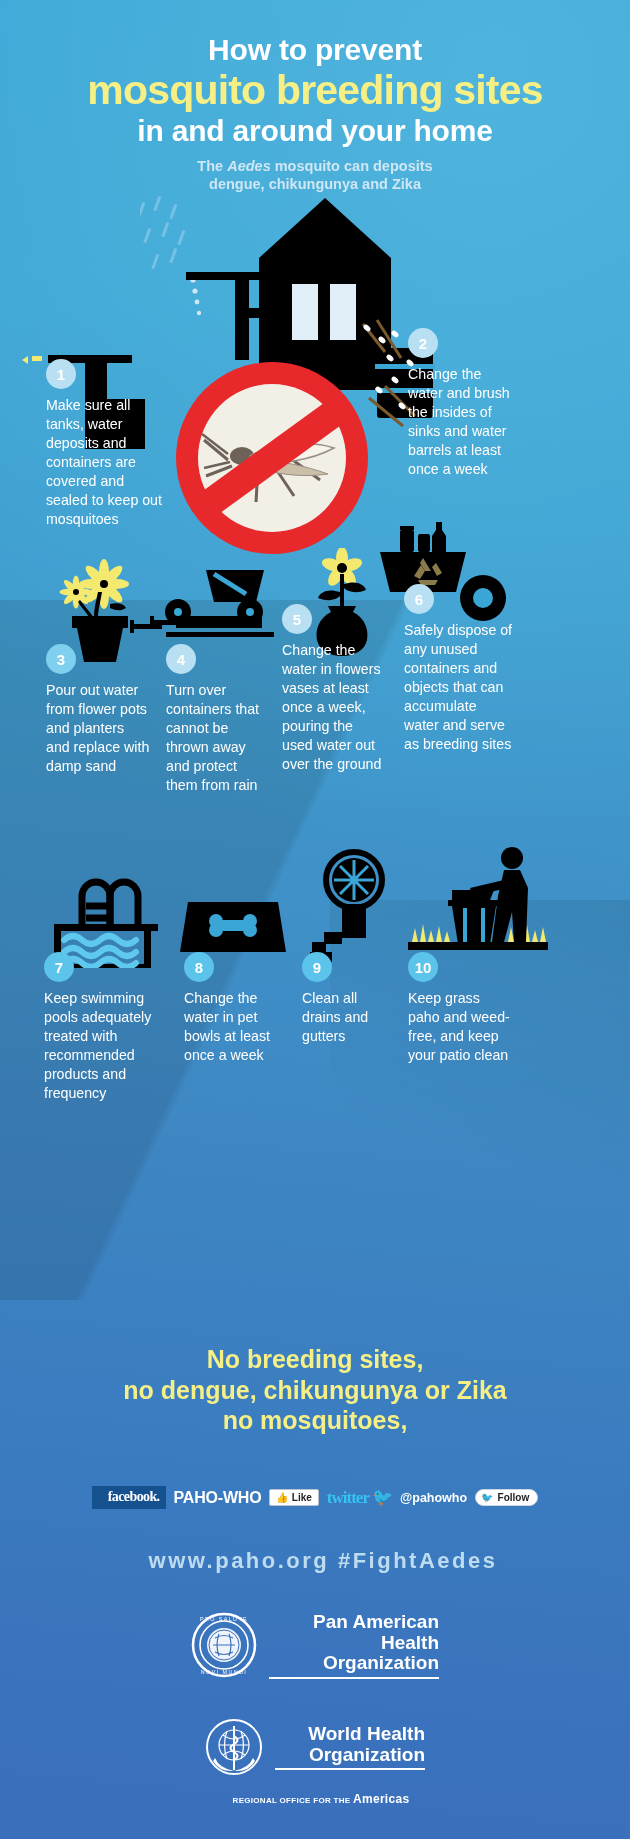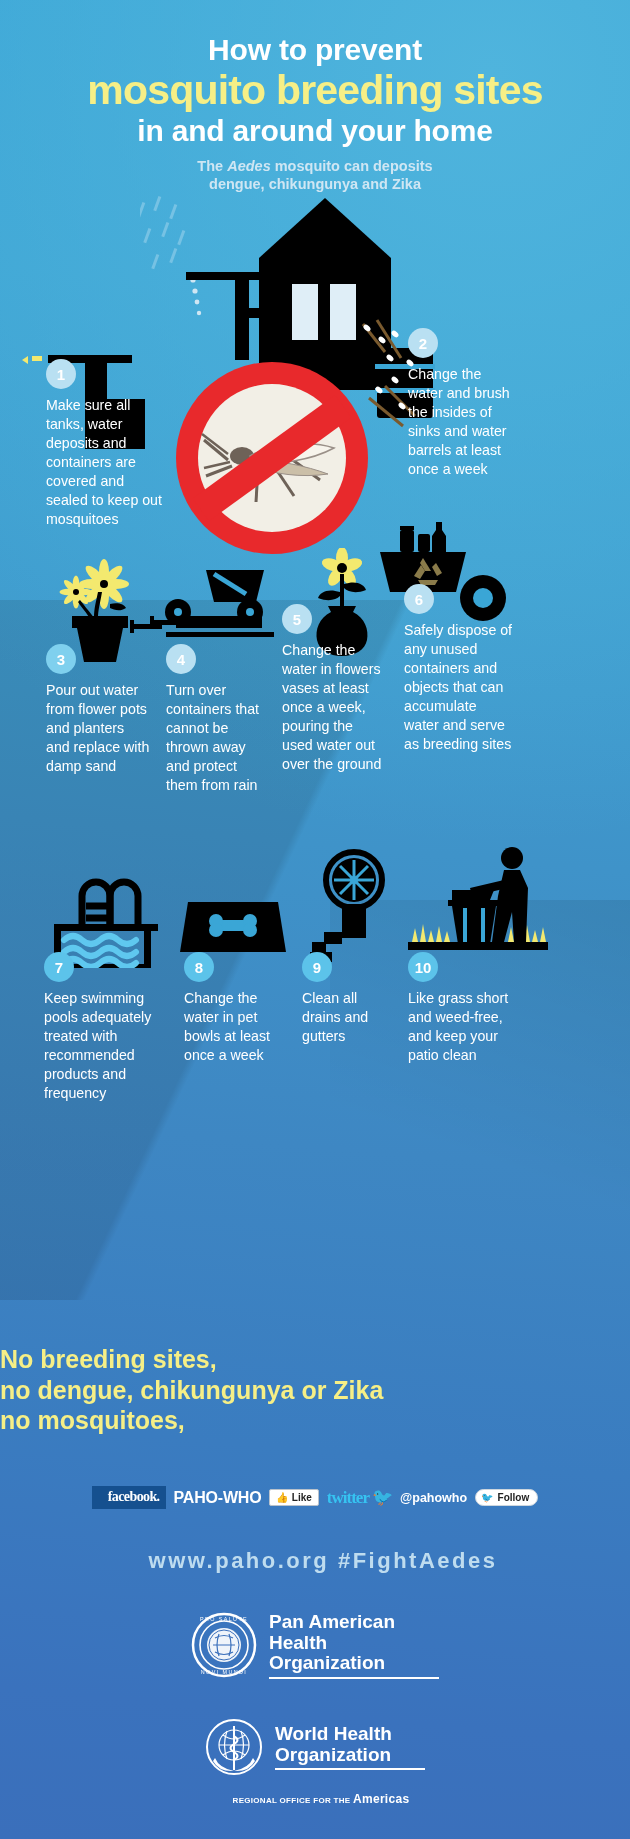--- a/index.html
+++ b/index.html
@@ -43,42 +43,42 @@
   .badge.dk{background:#5cc3ea;}
   .tip p{
     margin:7px 0 0 0;color:#ffffff;font-size:14.2px;line-height:1.34;font-weight:400;
   }
   svg{display:block;}
 
   
   .nosign{position:absolute;left:170px;top:356px;width:204px;height:204px;}
 
   
-  .tagline{position:absolute;left:0;top:1344px;width:630px;
+  .tagline{position:absolute;left:0;top:1344px;width:630px;text-align:center;
     color:#f6ef86;font-size:25px;font-weight:bold;line-height:1.22;}
 
   
   .social{position:absolute;left:0;top:1486px;width:630px;display:flex;
           align-items:center;justify-content:center;gap:8px;}
   .fb-logo{background:#15508f;color:#fff;font-size:14px;font-weight:bold;
            padding:3px 6px 4px 16px;letter-spacing:-.6px;font-family:"Liberation Serif",serif;}
   .fb-name{color:#fff;font-size:16px;font-weight:bold;letter-spacing:-.2px;}
   .like-btn{background:#fff;color:#222;font-size:10px;font-weight:bold;
             border:1px solid #b9c2cc;border-radius:2px;padding:2px 6px;display:flex;gap:3px;align-items:center;}
   .tw-logo{color:#36c3f1;font-size:17px;font-weight:bold;font-family:"Liberation Serif",serif;letter-spacing:-1px;}
   .tw-handle{color:#ffffff;font-size:12.5px;font-weight:bold;}
   .follow-btn{background:#fff;color:#222;font-size:10px;font-weight:bold;
             border:1px solid #cdd6de;border-radius:11px;padding:2px 8px 2px 5px;display:flex;gap:4px;align-items:center;}
 
   
   .url{position:absolute;left:8px;top:1548px;width:630px;text-align:center;
        color:#bedcef;font-size:22px;font-weight:bold;letter-spacing:2.5px;}
 
   
-  .logoblock{position:absolute;left:0;width:630px;display:flex;align-items:center;justify-content:center;gap:12px;}
+  .logoblock{position:absolute;left:0;width:630px;display:flex;align-items:center;justify-content:center;gap:12px;text-align:right;}
   .logotext{color:#ffffff;font-weight:bold;line-height:1.08;}
   .logotext .l1{font-size:19px;}
   .underline-bar{height:2px;background:#ffffff;margin-top:3px;}
   .regional{position:absolute;left:0;width:630px;text-align:center;color:#ffffff;
             font-size:8px;font-weight:bold;letter-spacing:.3px;padding-left:12px;}
   .regional b{font-size:12px;}
 </style>
 </head>
 <body>
 
@@ -392,21 +392,21 @@
     <p>Change the water in pet bowls at least once a week</p>
   </div>
 
   <div class="tip" style="left:302px;top:952px;width:94px;">
     <div class="badge dk">9</div>
     <p>Clean all drains and gutters</p>
   </div>
 
   <div class="tip" style="left:408px;top:952px;width:106px;">
     <div class="badge dk">10</div>
-    <p>Like grass short and weed-free, and keep your patio clean</p>
+    <p>Keep grass paho and weed-free, and keep your patio clean</p>
   </div>
 
   <div class="tagline">
     <div>No breeding sites,</div>
     <div>no dengue, chikungunya or Zika</div>
     <div>no mosquitoes,</div>
   </div>
 
   <div class="social">
     <span class="fb-logo">facebook.</span>

